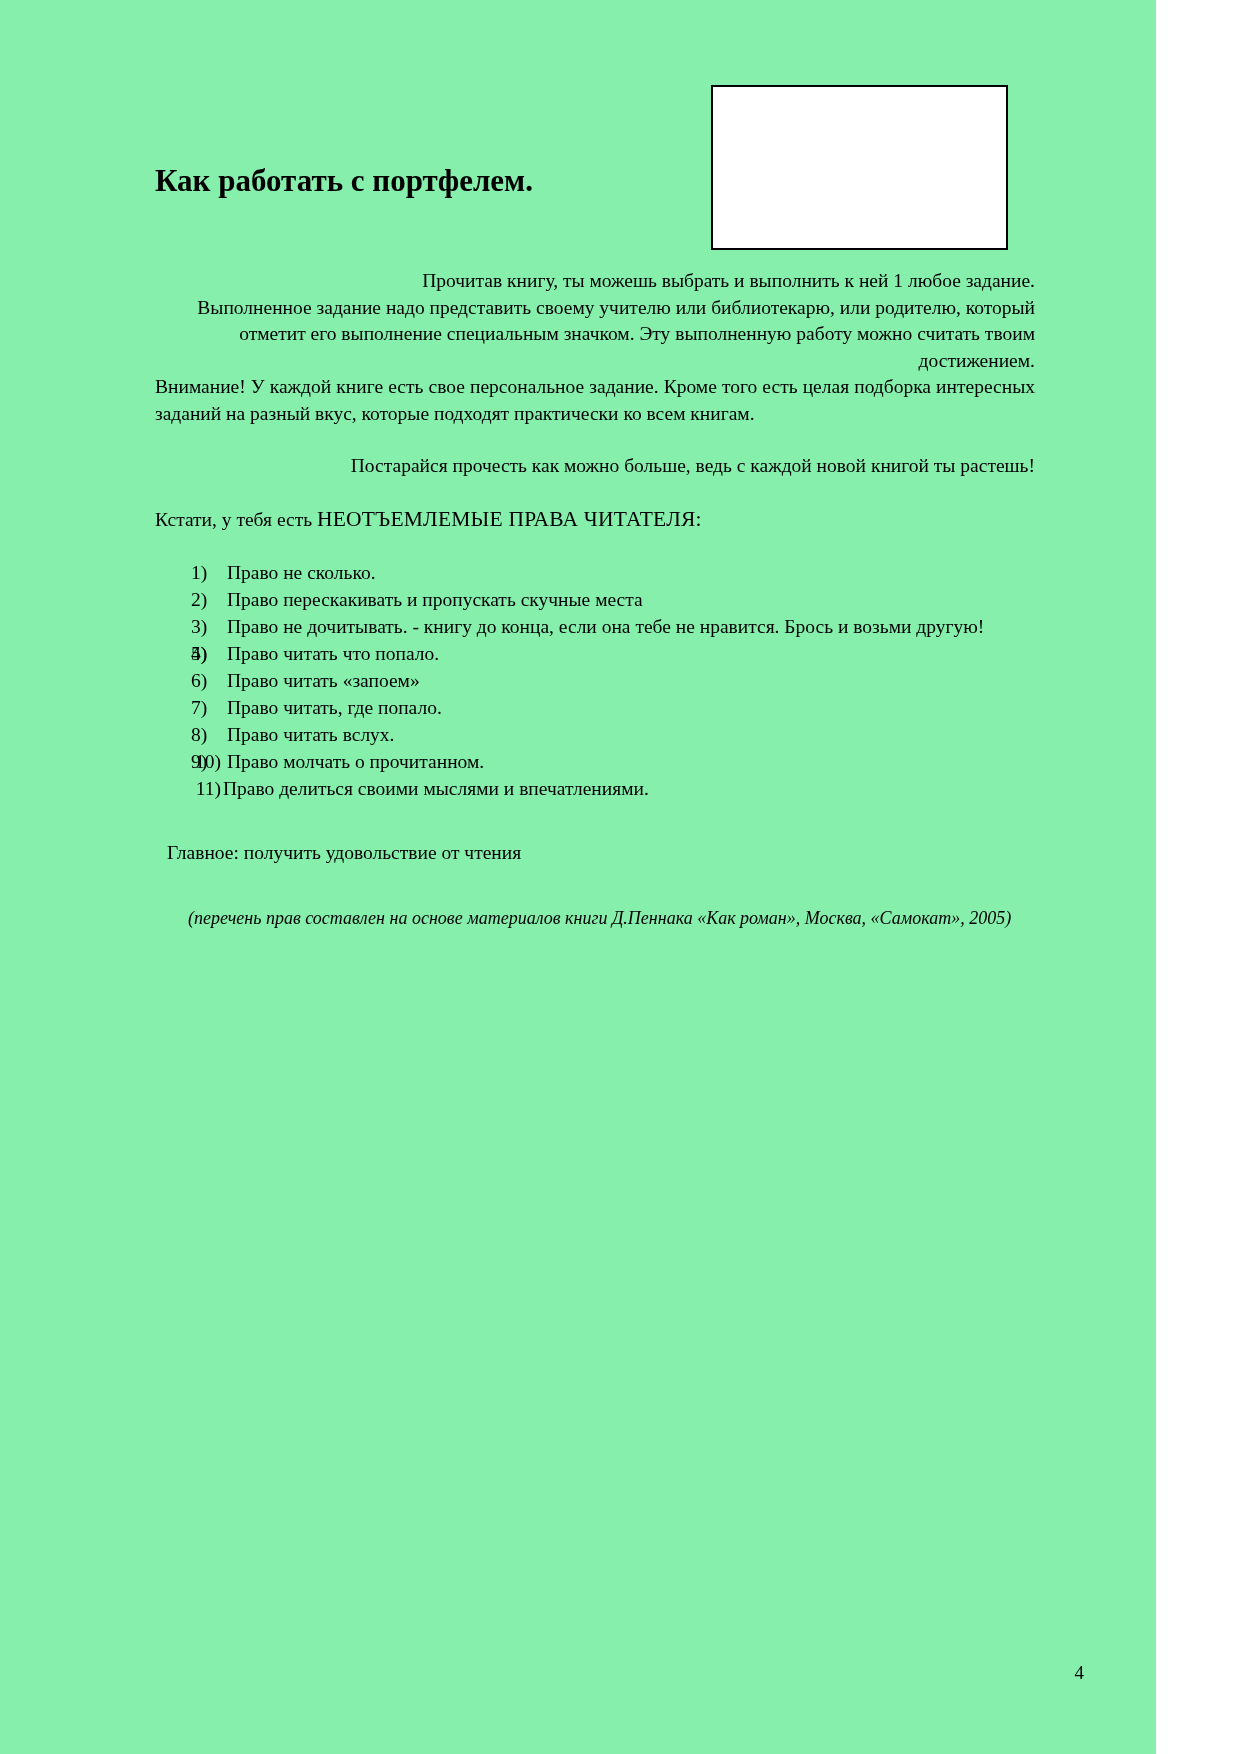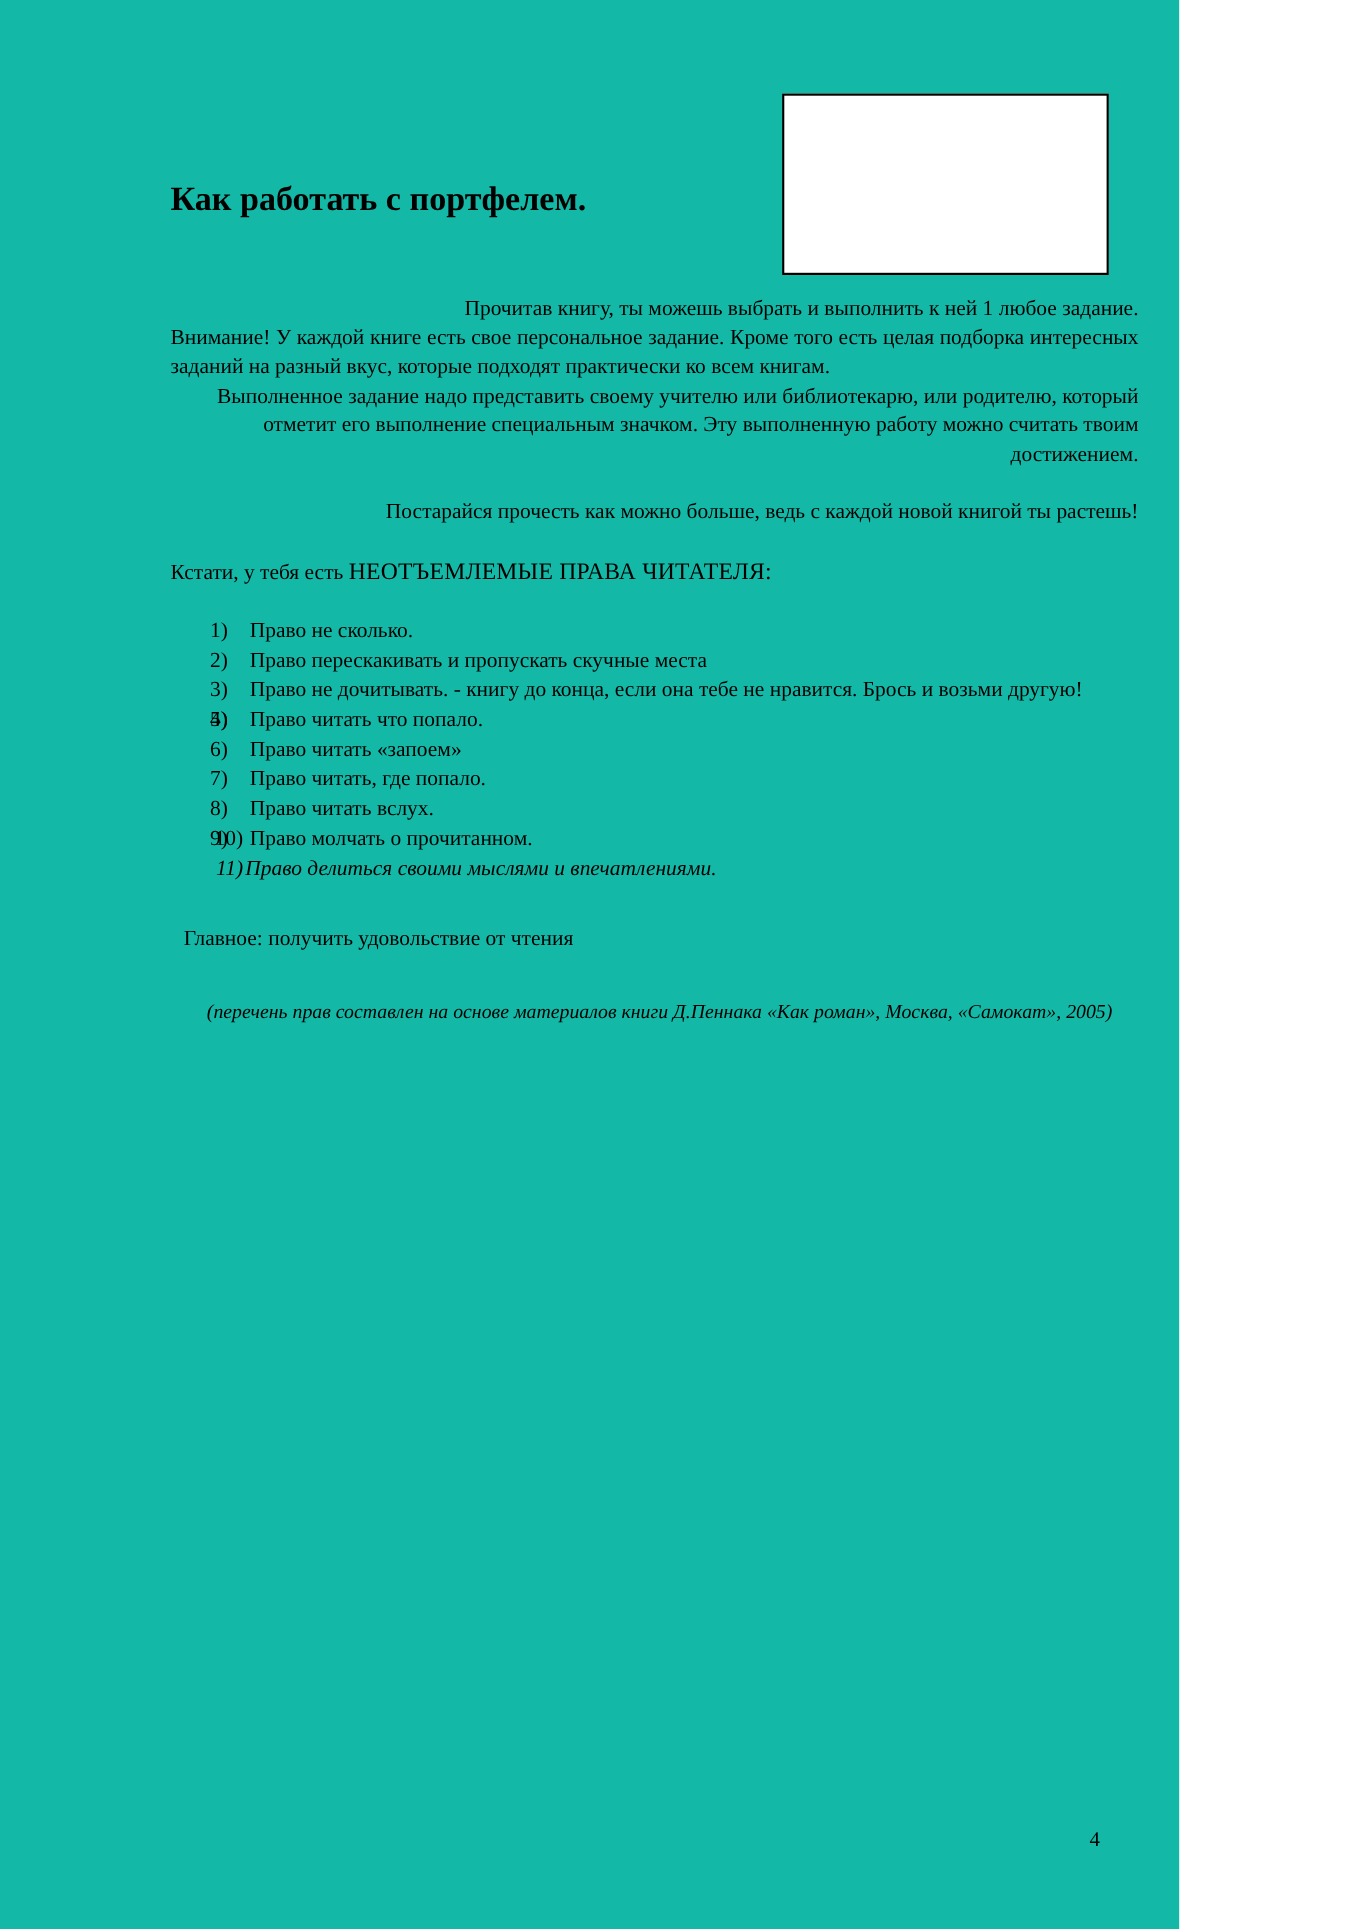--- a/index.html
+++ b/index.html
@@ -7,23 +7,23 @@
     margin: 0;
     padding: 0;
     background: #ffffff;
   }
   body {
     font-family: "Liberation Serif", "DejaVu Serif", serif;
     color: #000000;
   }
   .page {
     position: relative;
-    width: 1072px;
+    width: 1156px;
     height: 1754px;
-    background: #14b8a6;
+    background: #86efac;
     overflow: hidden;
     box-sizing: border-box;
   }
 
   
   .header-row {
     position: absolute;
     left: 0;
     top: 0;
     width: 1240px;
@@ -94,21 +94,21 @@
   }
   .rights-list li .num {
     position: absolute;
     left: 36px;
     top: 0;
     width: 34px;
     text-align: left;
     white-space: nowrap;
   }
   .rights-list li.wide .num { left: 32px; text-align: right; }
-  .rights-list li.tight { padding-left: 68px; font-style: italic; }
+  .rights-list li.tight { padding-left: 68px; }
 
   .closing {
     font-size: 19.5px;
     line-height: 26.5px;
     margin: 12px;
   }
   .attribution {
     font-size: 18px;
     line-height: 26px;
     margin: 0;
@@ -133,23 +133,23 @@
   <div class="header-row">
     <h1 class="doc-title">Как работать с портфелем.</h1>
 
     <div class="empty-box"></div>
   </div>
 
   <div class="content">
 
     <p class="para">Прочитав книгу, ты можешь выбрать и выполнить к ней 1 любое задание.</p>
 
+    <p class="para">Выполненное задание надо представить своему учителю или библиотекарю, или родителю, который отметит  его выполнение  специальным значком.  Эту выполненную работу  можно считать твоим достижением.</p>
+
     <p class="para justified">Внимание! У каждой книге есть свое персональное задание. Кроме того есть целая подборка интересных заданий на разный  вкус, которые подходят практически  ко всем книгам.</p>
-
-    <p class="para">Выполненное задание надо представить своему учителю или библиотекарю, или родителю, который отметит  его выполнение  специальным значком.  Эту выполненную работу  можно считать твоим достижением.</p>
 
     <div class="spacer-md"></div>
 
     <p class="para">Постарайся прочесть как можно больше, ведь с каждой новой книгой ты растешь!</p>
 
     <div class="spacer-md"></div>
 
     <p class="rights-intro">
       <span>Кстати, у тебя есть </span><span class="caps">НЕОТЪЕМЛЕМЫЕ ПРАВА ЧИТАТЕЛЯ:</span>
     </p>

